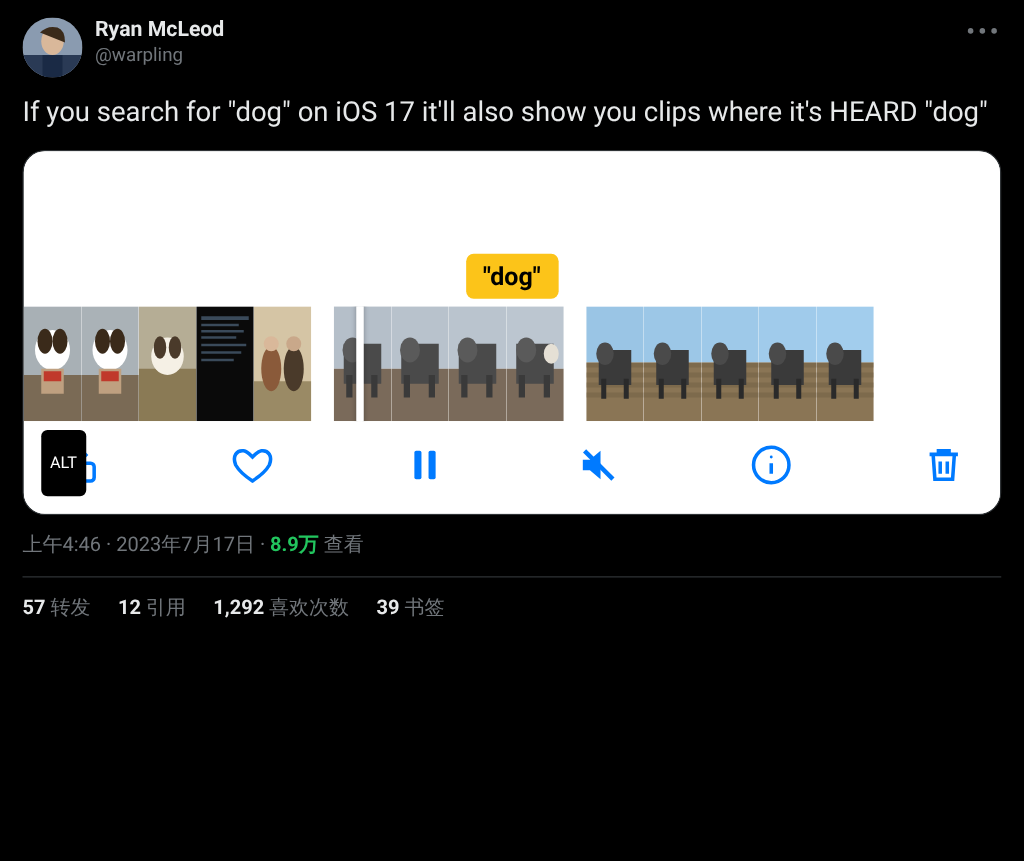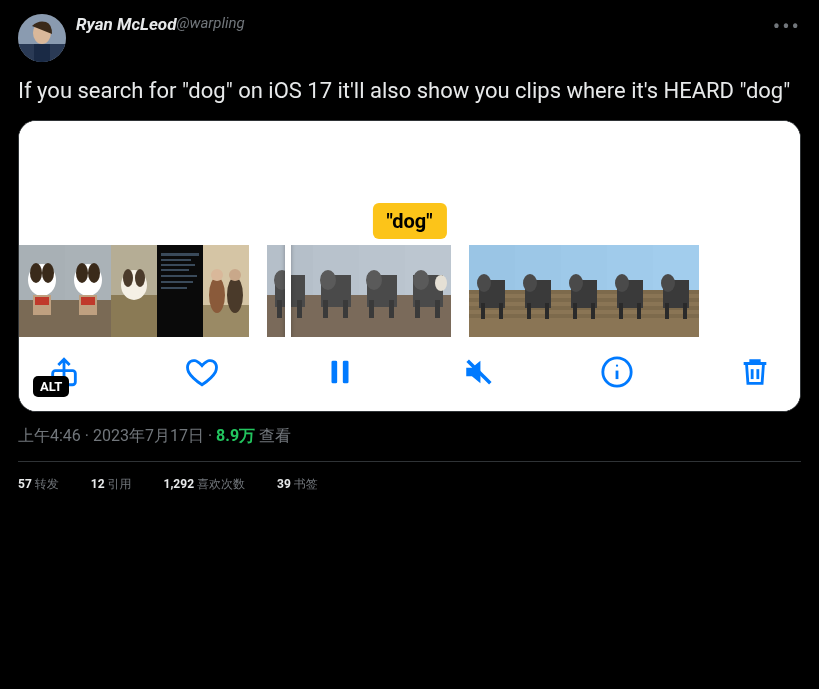--- a/index.html
+++ b/index.html
@@ -22,23 +22,23 @@
   }
   .avatar {
     width: 48px;
     height: 48px;
     border-radius: 50%;
     overflow: hidden;
     flex-shrink: 0;
     background: #333;
   }
   .avatar svg { width: 100%; height: 100%; display: block; }
-  .names { display: flex; flex-direction: row; line-height: 1.25; font-style: italic; }
+  .names { display: flex; flex-direction: column; line-height: 1.25; }
   .display-name { font-weight: 700; font-size: 17px; color: #e7e9ea; }
-  .handle { font-size: 15px; color: #71767b; text-align: center; }
+  .handle { font-size: 15px; color: #71767b; }
   .more {
     position: absolute;
     right: 0;
     top: 0;
     color: #71767b;
     font-size: 22px;
     letter-spacing: 2px;
     cursor: pointer;
   }
   .tweet-text {
@@ -125,41 +125,41 @@
     justify-content: center;
   }
   .tb-icon svg { width: 100%; height: 100%; stroke: currentColor; fill: none; stroke-width: 2; }
   .alt-badge {
     position: absolute;
     left: 14px;
     bottom: 14px;
     background: #000;
     color: #fff;
     font-size: 13px;
-    font-weight: 700;
-    padding: 3px 7px;
+    font-weight: 400;
+    padding: 19px 7px;
     border-radius: 5px;
     cursor: pointer;
   }
   .meta {
     margin-top: 14px;
     color: #71767b;
     font-size: 16px;
   }
   .meta .views-count { color: #22c55e; font-weight: 700; }
   .separator {
     margin-top: 14px;
     border-top: 1px solid #2f3336;
   }
   .stats {
     display: flex;
-    gap: 32px;
+    gap: 22px;
     padding: 14px 0 0 0;
     color: #71767b;
-    font-size: 12px;
+    font-size: 16px;
   }
   .stat .num { color: #e7e9ea; font-weight: 700; }
 </style>
 </head>
 <body>
 
 <div class="tweet">
 
   <div class="header">
     <div class="avatar">

